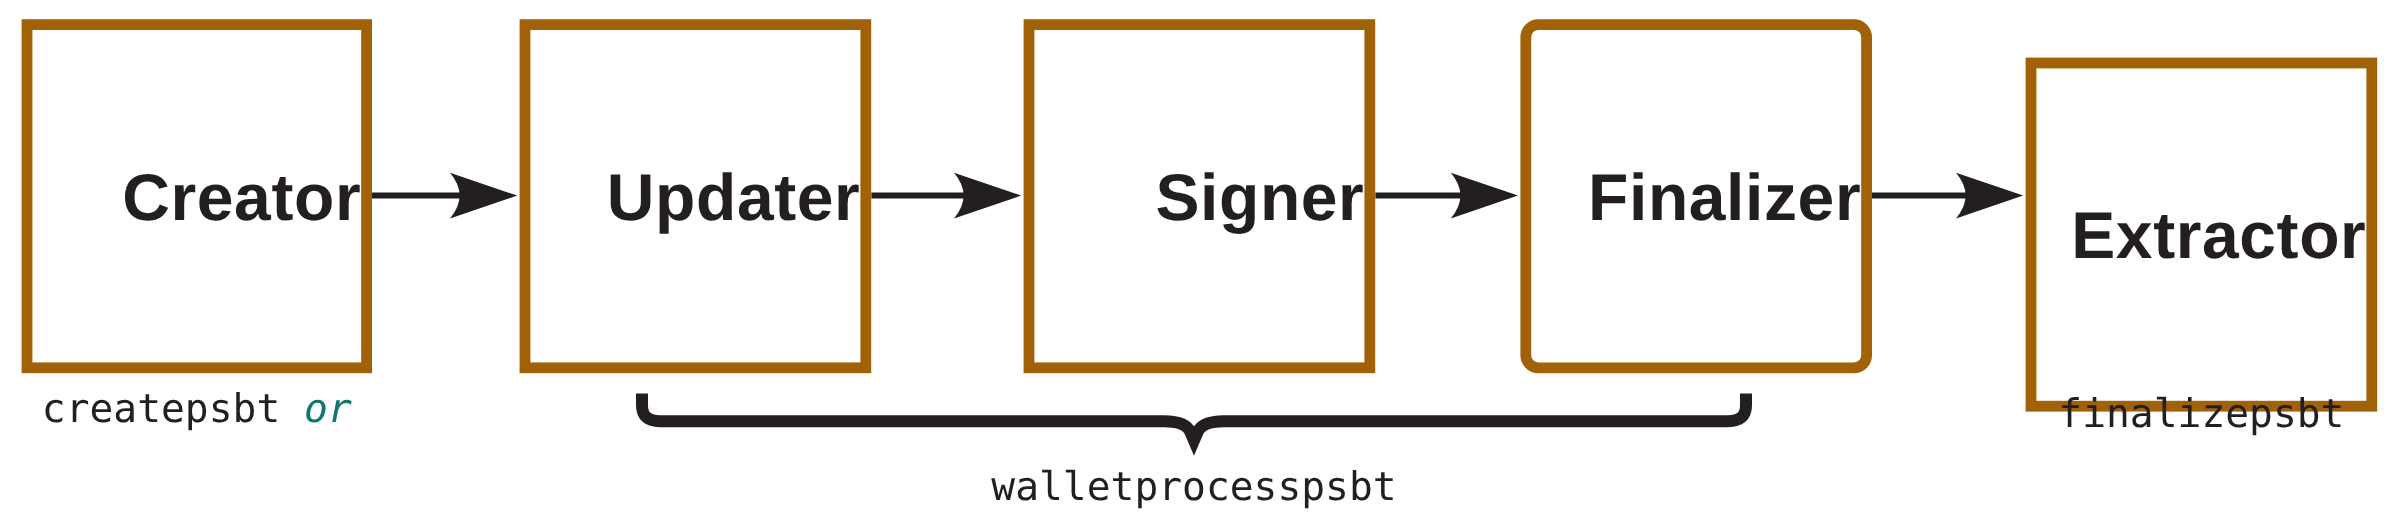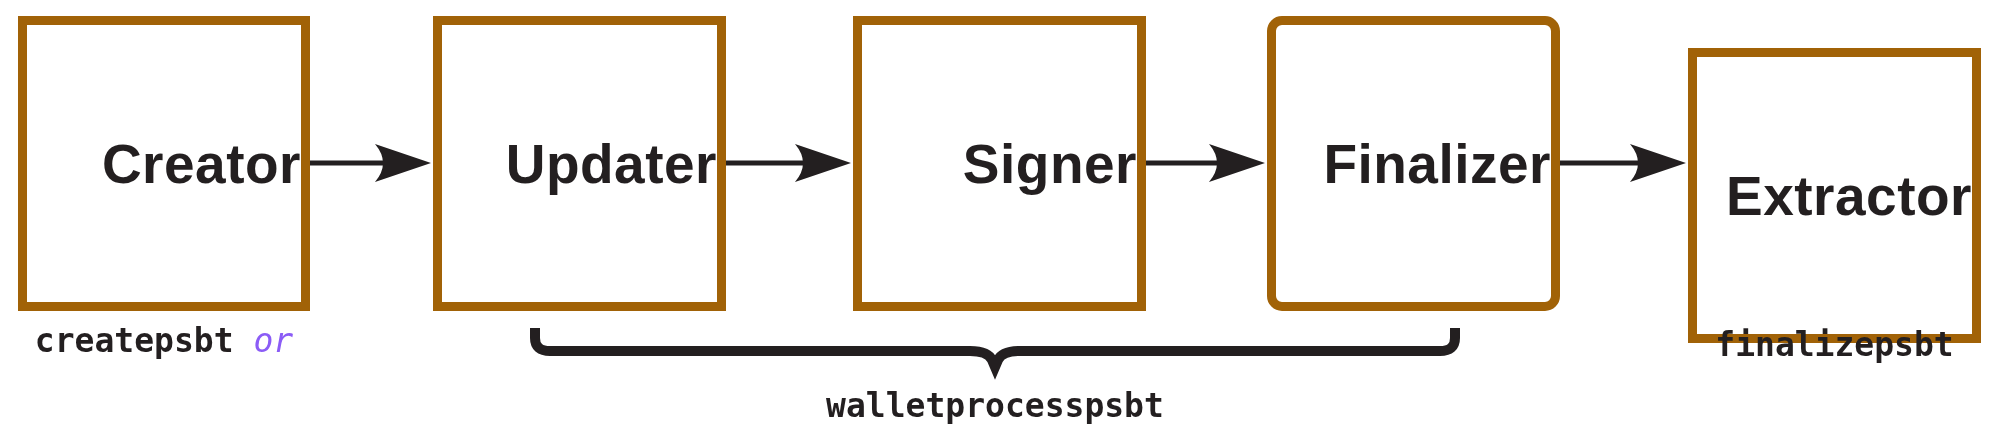--- a/index.html
+++ b/index.html
@@ -42,31 +42,31 @@
   .role-box.b5 { left: 1688px; margin-top: 32px; }
   .role-label {
     font-weight: bold;
     font-size: 55px;
     color: #231f20;
     letter-spacing: 0.5px;
     white-space: nowrap;
   }
   .code {
     font-family: "DejaVu Sans Mono", "Liberation Mono", monospace;
-    font-weight: bold;
+    font-weight: normal;
     font-size: 33px;
     color: #231f20;
     white-space: nowrap;
   }
   .conj {
     font-family: "DejaVu Sans Mono", "Liberation Mono", monospace;
     font-style: italic;
     font-weight: normal;
     font-size: 33px;
-    color: #8b5cf6;
+    color: #0f766e;
   }
   .anno-creator {
     position: absolute;
     left: 18px;
     width: 292px;
     top: 318px;
     text-align: center;
     line-height: 46px;
   }
   .anno-brace-label {

